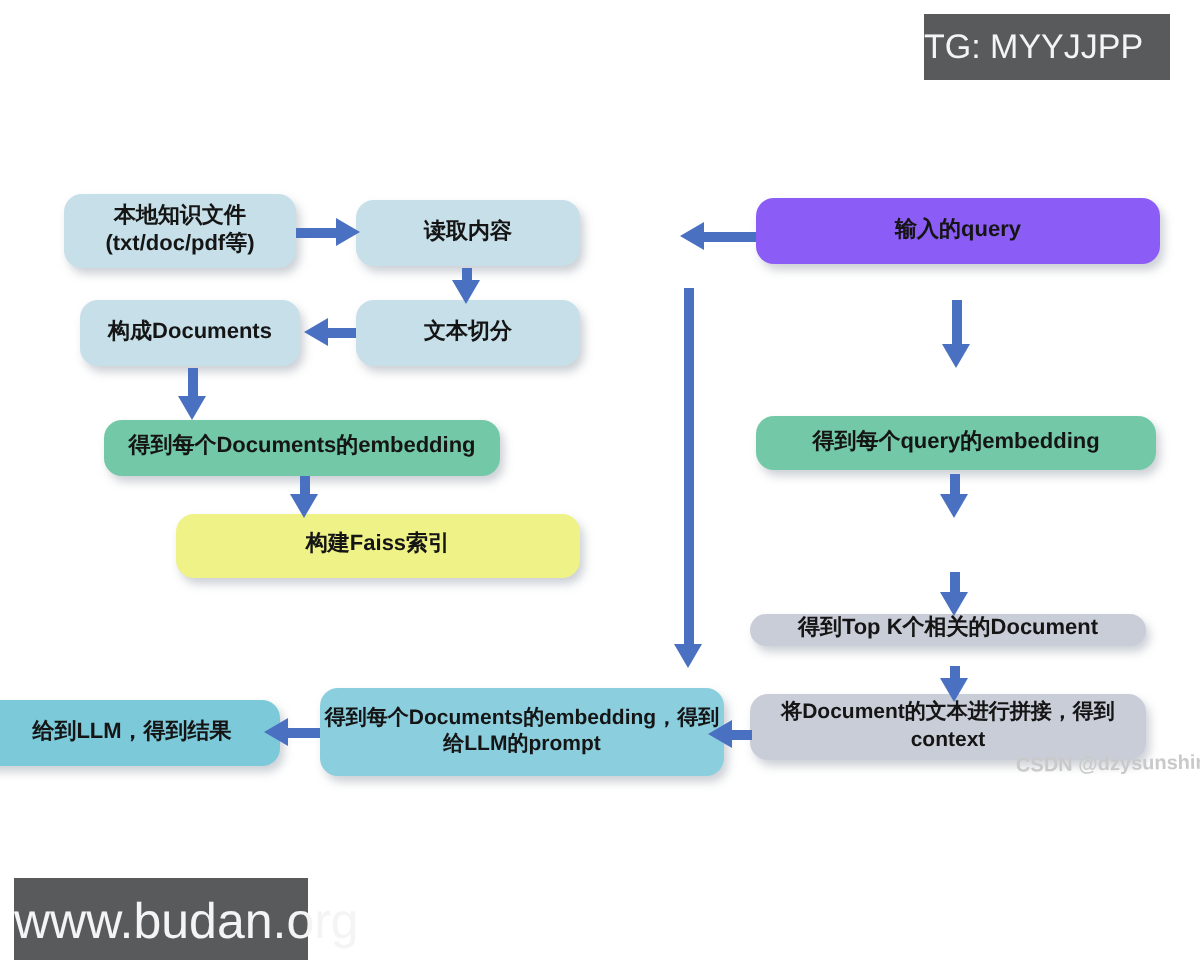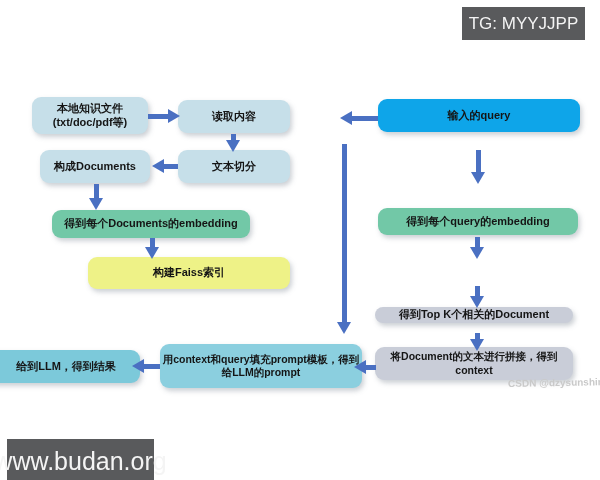--- a/index.html
+++ b/index.html
@@ -8,36 +8,36 @@
     font-family:"Liberation Sans","DejaVu Sans",sans-serif;
   }
   .node{
     position:absolute;display:flex;flex-direction:column;align-items:center;justify-content:center;
     border-radius:9px;font-weight:bold;color:#151515;text-align:center;
     box-shadow:2px 3px 5px rgba(110,120,135,0.35);
     line-height:1.25;
   }
   .node .ln{white-space:nowrap;}
   .c-lightblue{background:#c6dfe9;}
-  .c-green{background:#0ea5e9;}
+  .c-green{background:#8b5cf6;}
   .c-teal{background:#72c8a7;}
   .c-yellow{background:#eef287;}
   .c-gray{background:#c9cdd8;}
   .c-cyan{background:#8bcfdf;}
   .c-cyan2{background:#7cc9da;}
   .fs11{font-size:11px;}
   .fs10{font-size:10.5px;}
   .shaft-h{position:absolute;height:5px;background:#4a70c2;}
   .shaft-v{position:absolute;width:5px;background:#4a70c2;}
   .head{position:absolute;width:0;height:0;}
   .head-right{border-top:7px solid transparent;border-bottom:7px solid transparent;border-left:12px solid #4a70c2;}
   .head-left{border-top:7px solid transparent;border-bottom:7px solid transparent;border-right:12px solid #4a70c2;}
   .head-down{border-left:7px solid transparent;border-right:7px solid transparent;border-top:12px solid #4a70c2;}
   .badge{
-    position:absolute;background:#595a5c;color:#f4f4f4;display:flex;align-items:center;justify-content:center;
+    position:absolute;background:#595a5c;color:#f4f4f4;display:flex;align-items:center;
     font-family:"Liberation Sans","DejaVu Sans",sans-serif;
   }
   .watermark{
     position:absolute;left:508px;top:377px;font-size:10px;color:#c9c9c9;font-weight:bold;
     transform:rotate(-1deg);white-space:nowrap;
   }
 </style>
 </head>
 <body>
 
@@ -87,21 +87,21 @@
   <div class="node c-gray fs11" style="left:375px;top:307px;width:198px;height:16px;">
     <span class="ln">得到Top K个相关的Document</span>
   </div>
 
   <div class="node c-gray fs10" style="left:375px;top:347px;width:198px;height:33px;">
     <span class="ln">将Document的文本进行拼接，得到</span>
     <span class="ln">context</span>
   </div>
 
   <div class="node c-cyan fs10" style="left:160px;top:344px;width:202px;height:44px;">
-    <span class="ln">用context和query填充prompt模板，得到</span>
+    <span class="ln">得到每个Documents的embedding，得到</span>
     <span class="ln">给LLM的prompt</span>
   </div>
 
   <div class="node c-cyan2 fs11" style="left:-8px;top:350px;width:148px;height:33px;border-top-left-radius:0;border-bottom-left-radius:0;">
     <span class="ln">给到LLM，得到结果</span>
   </div>
 
   <div>
     <div class="shaft-h" style="left:148px;top:114px;width:20px;"></div>
     <div class="head head-right" style="left:168px;top:109px;"></div>

